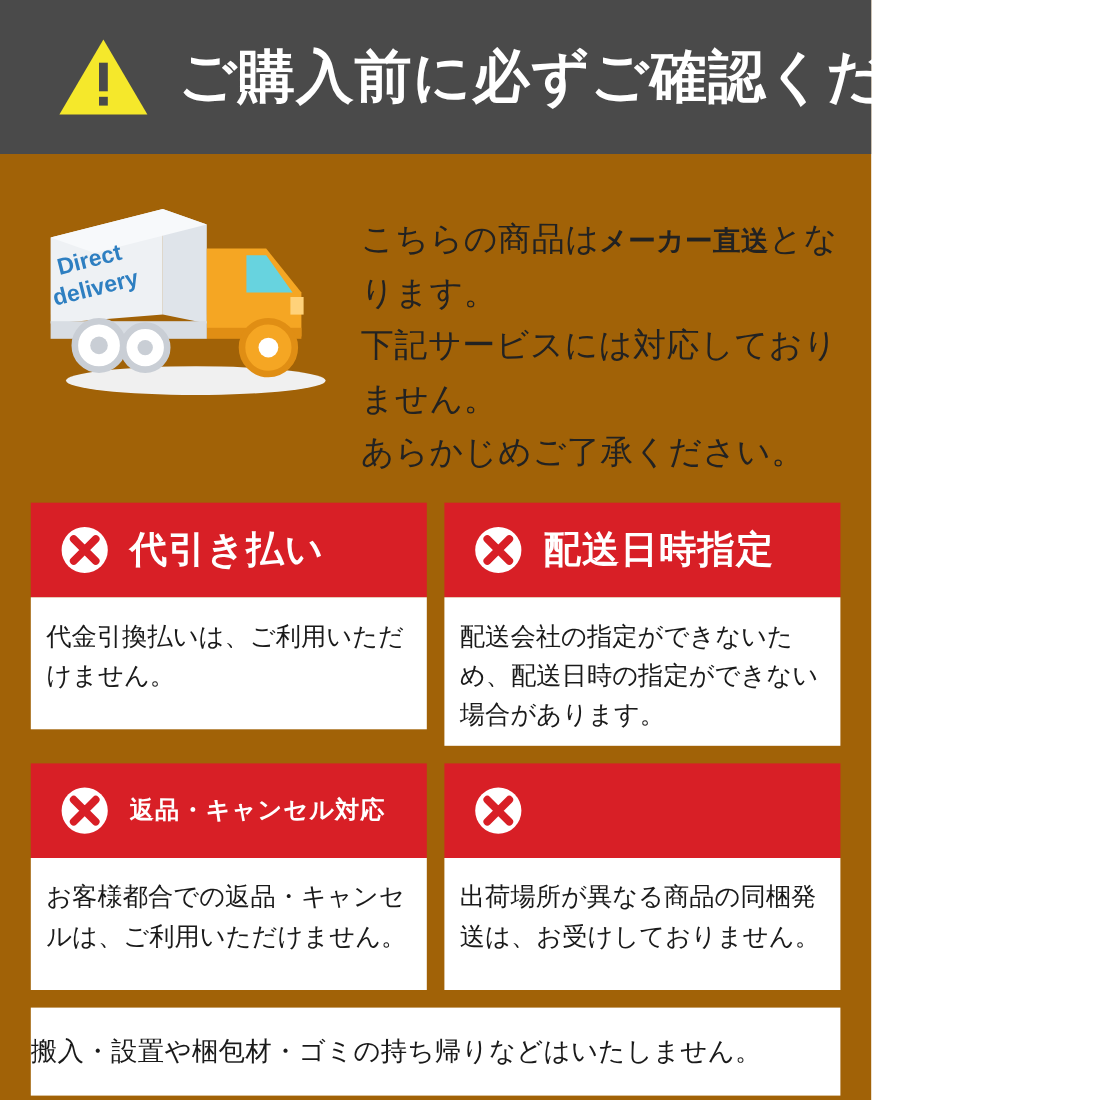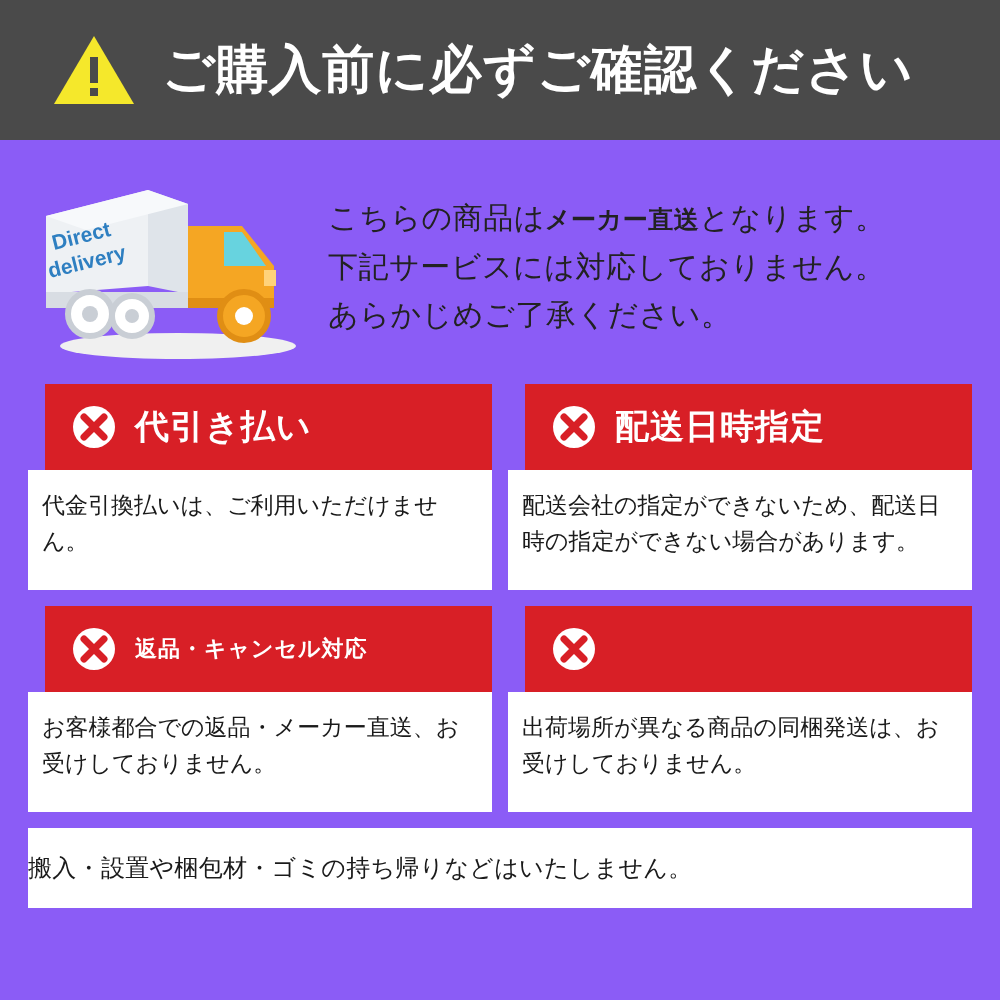--- a/index.html
+++ b/index.html
@@ -3,22 +3,22 @@
 <meta charset="utf-8">
 <style>
   * { box-sizing: border-box; margin: 0; padding: 0; }
   html, body {
     width: 1000px; height: 1000px;
     font-family: "Liberation Sans", sans-serif;
     background: #ffffff;
   }
   .page {
     position: relative;
-    width: 1000px; height: 1000px;
-    background: #8b5cf6;
+    width: 792px; height: 1000px;
+    background: #a16207;
     padding: 0;
   }
 
   
   .header {
     position: relative;
     height: 140px;
     background: #4a4a4a;
     display: flex;
     align-items: center;
@@ -76,21 +76,20 @@
     column-gap: 16px;
     row-gap: 16px;
   }
   .cell { display: flex; flex-direction: column; }
   .cell-head {
     background: #d81f26;
     display: flex;
     align-items: center;
     height: 86px;
     padding-left: 26px;
-    margin-left: 17px;
   }
   .x-icon { flex: 0 0 auto; margin-right: 18px; }
   .x-icon svg { display: block; }
   .cell-title {
     color: #ffffff;
     font-size: 34px;
     font-weight: bold;
     letter-spacing: 1px;
     white-space: nowrap;
   }
@@ -222,21 +221,21 @@
       <div class="cell">
         <div class="cell-head">
           <span class="x-icon">
             <svg width="46" height="46" viewBox="0 0 46 46">
               <circle cx="23" cy="23" r="21" fill="#ffffff"></circle>
               <path d="M13,13 L33,33 M33,13 L13,33" stroke="#d81f26" stroke-width="7" stroke-linecap="round"></path>
             </svg>
           </span>
           <span class="cell-title small">返品・キャンセル対応</span>
         </div>
-        <div class="cell-body">お客様都合での返品・メーカー直送、お受けしておりません。</div>
+        <div class="cell-body">お客様都合での返品・キャンセルは、ご利用いただけません。</div>
       </div>
 
       <div class="cell">
         <div class="cell-head">
           <span class="x-icon">
             <svg width="46" height="46" viewBox="0 0 46 46">
               <circle cx="23" cy="23" r="21" fill="#ffffff"></circle>
               <path d="M13,13 L33,33 M33,13 L13,33" stroke="#d81f26" stroke-width="7" stroke-linecap="round"></path>
             </svg>
           </span>

